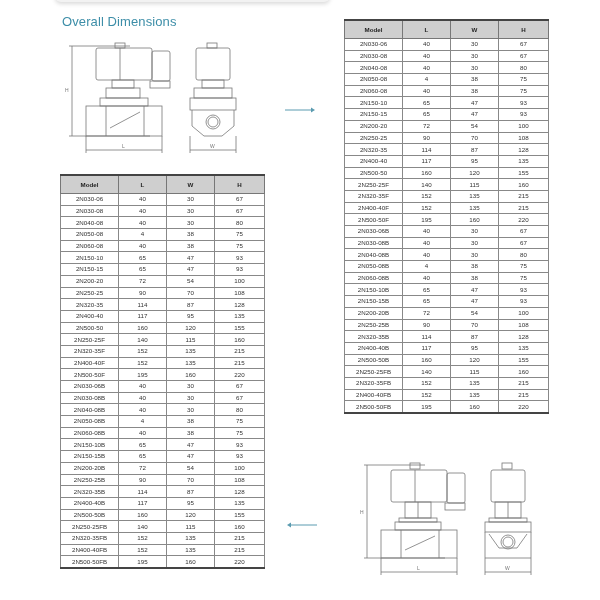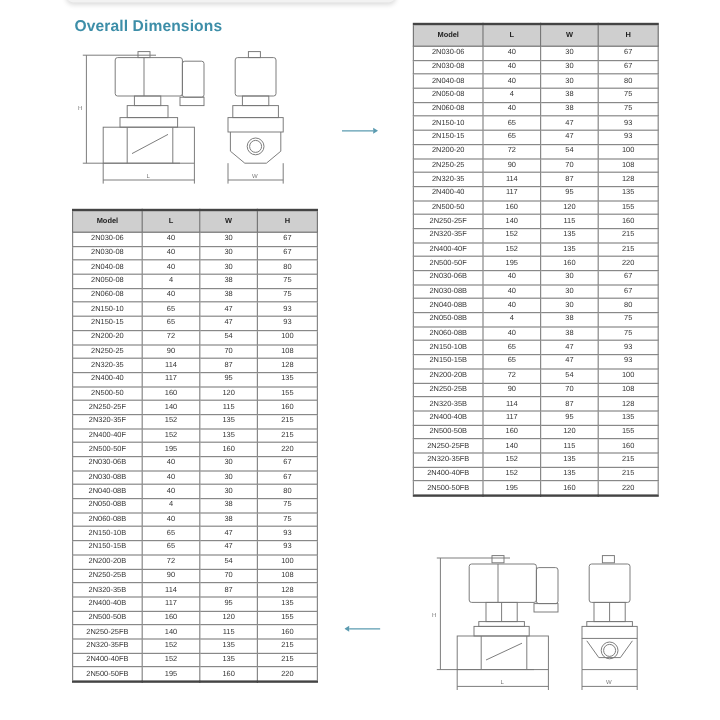--- a/index.html
+++ b/index.html
@@ -4,21 +4,21 @@
 <style>
   html, body { margin: 0; padding: 0; background: #ffffff; }
   body { width: 600px; height: 600px; position: relative; overflow: hidden; font-family: "Liberation Sans", sans-serif; }
   .topbar {
     position: absolute; left: 55px; top: -10px; width: 275px; height: 12px;
     background: #f2f2f2; border-radius: 0 0 6px 6px;
     box-shadow: 0 2px 4px rgba(0,0,0,0.15);
   }
   .title {
     position: absolute; left: 62px; top: 14px;
-    font-size: 13px; font-weight: bold; color: #3d8ea8;
+    font-size: 13px; font-weight: normal; color: #3d8ea8;
     letter-spacing: 0.1px;
   }
   .diagram { position: absolute; }
   .diagram svg { display: block; }
   .arrow { position: absolute; }
   table.dims {
     position: absolute; border-collapse: collapse; table-layout: fixed;
     font-family: "Liberation Sans", sans-serif; font-size: 6.2px; color: #333;
     border-top: 2px solid #444; border-bottom: 2px solid #444;
     border-left: 1px solid #666; border-right: 1.5px solid #555;

